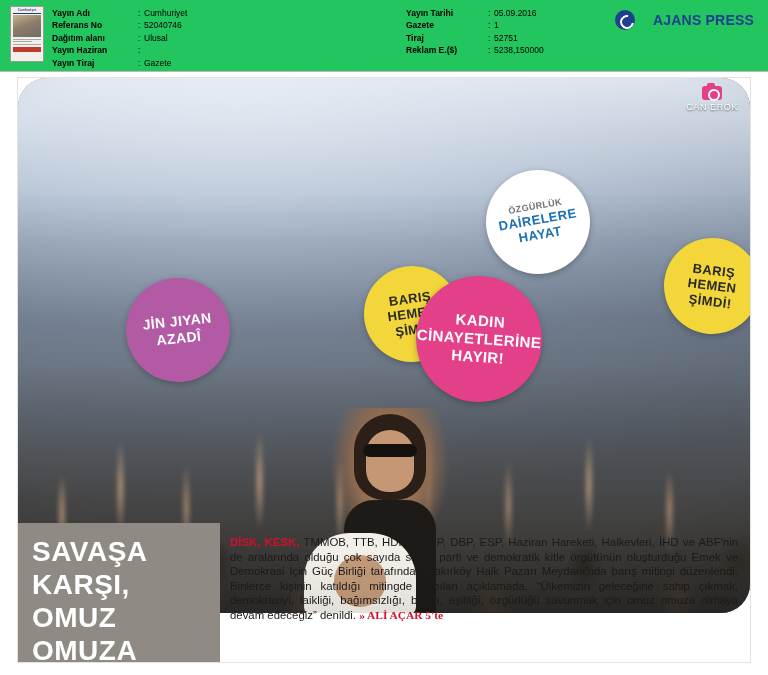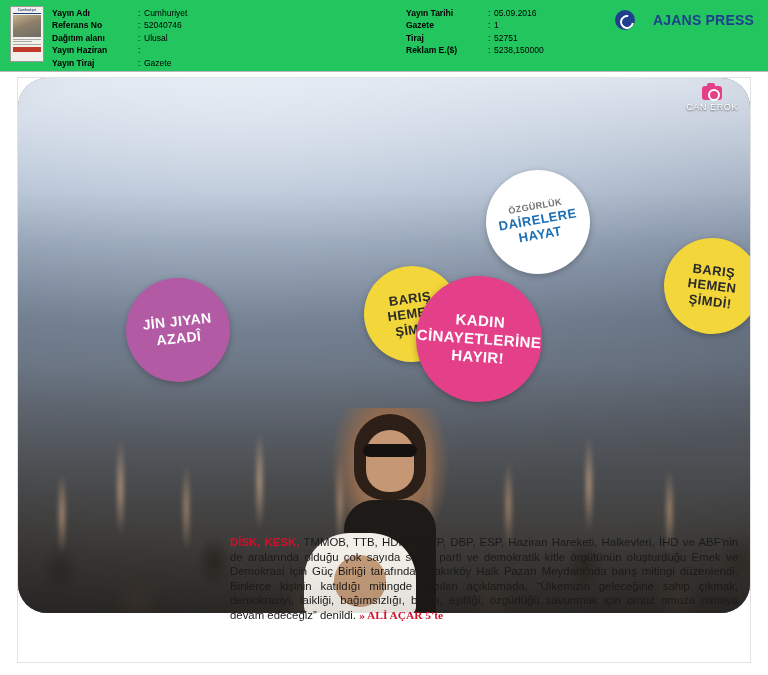--- a/index.html
+++ b/index.html
@@ -382,19 +382,20 @@
       <div class="placard p-baris2">BARIŞ HEMEN ŞİMDİ!</div>
 
       <div class="vignette"></div>
 
       <div class="credit">
         <span class="cam"></span>
         <span>CAN EROK</span>
       </div>
     </div>
 
+    <div class="headline">SAVAŞA KARŞI, OMUZ OMUZA</div>
 
     <div class="body-text">
       <span class="org-red">DİSK, KESK,</span><span> TMMOB, TTB, HDP,  EMEP, DBP, ESP, Haziran Hareketi, Halkevleri, İHD ve ABF'nin de aralarında olduğu çok sayıda siyasi parti ve demokratik kitle örgütünün oluşturduğu Emek ve Demokrasi İçin Güç Birliği tarafından Bakırköy Halk Pazarı Meydanı'nda barış mitingi düzenlendi. Binlerce kişinin katıldığı mitingde yapılan açıklamada, “Ülkemizin geleceğine sahip çıkmak, demokrasiyi, laikliği, bağımsızlığı, barışı, eşitliği, özgürlüğü savunmak için omuz omuza olmaya devam edeceğiz” denildi. </span><span class="byline">» ALİ AÇAR 5'te</span>
     </div>
 
   </div>
 </div>
 
 </body></html>

